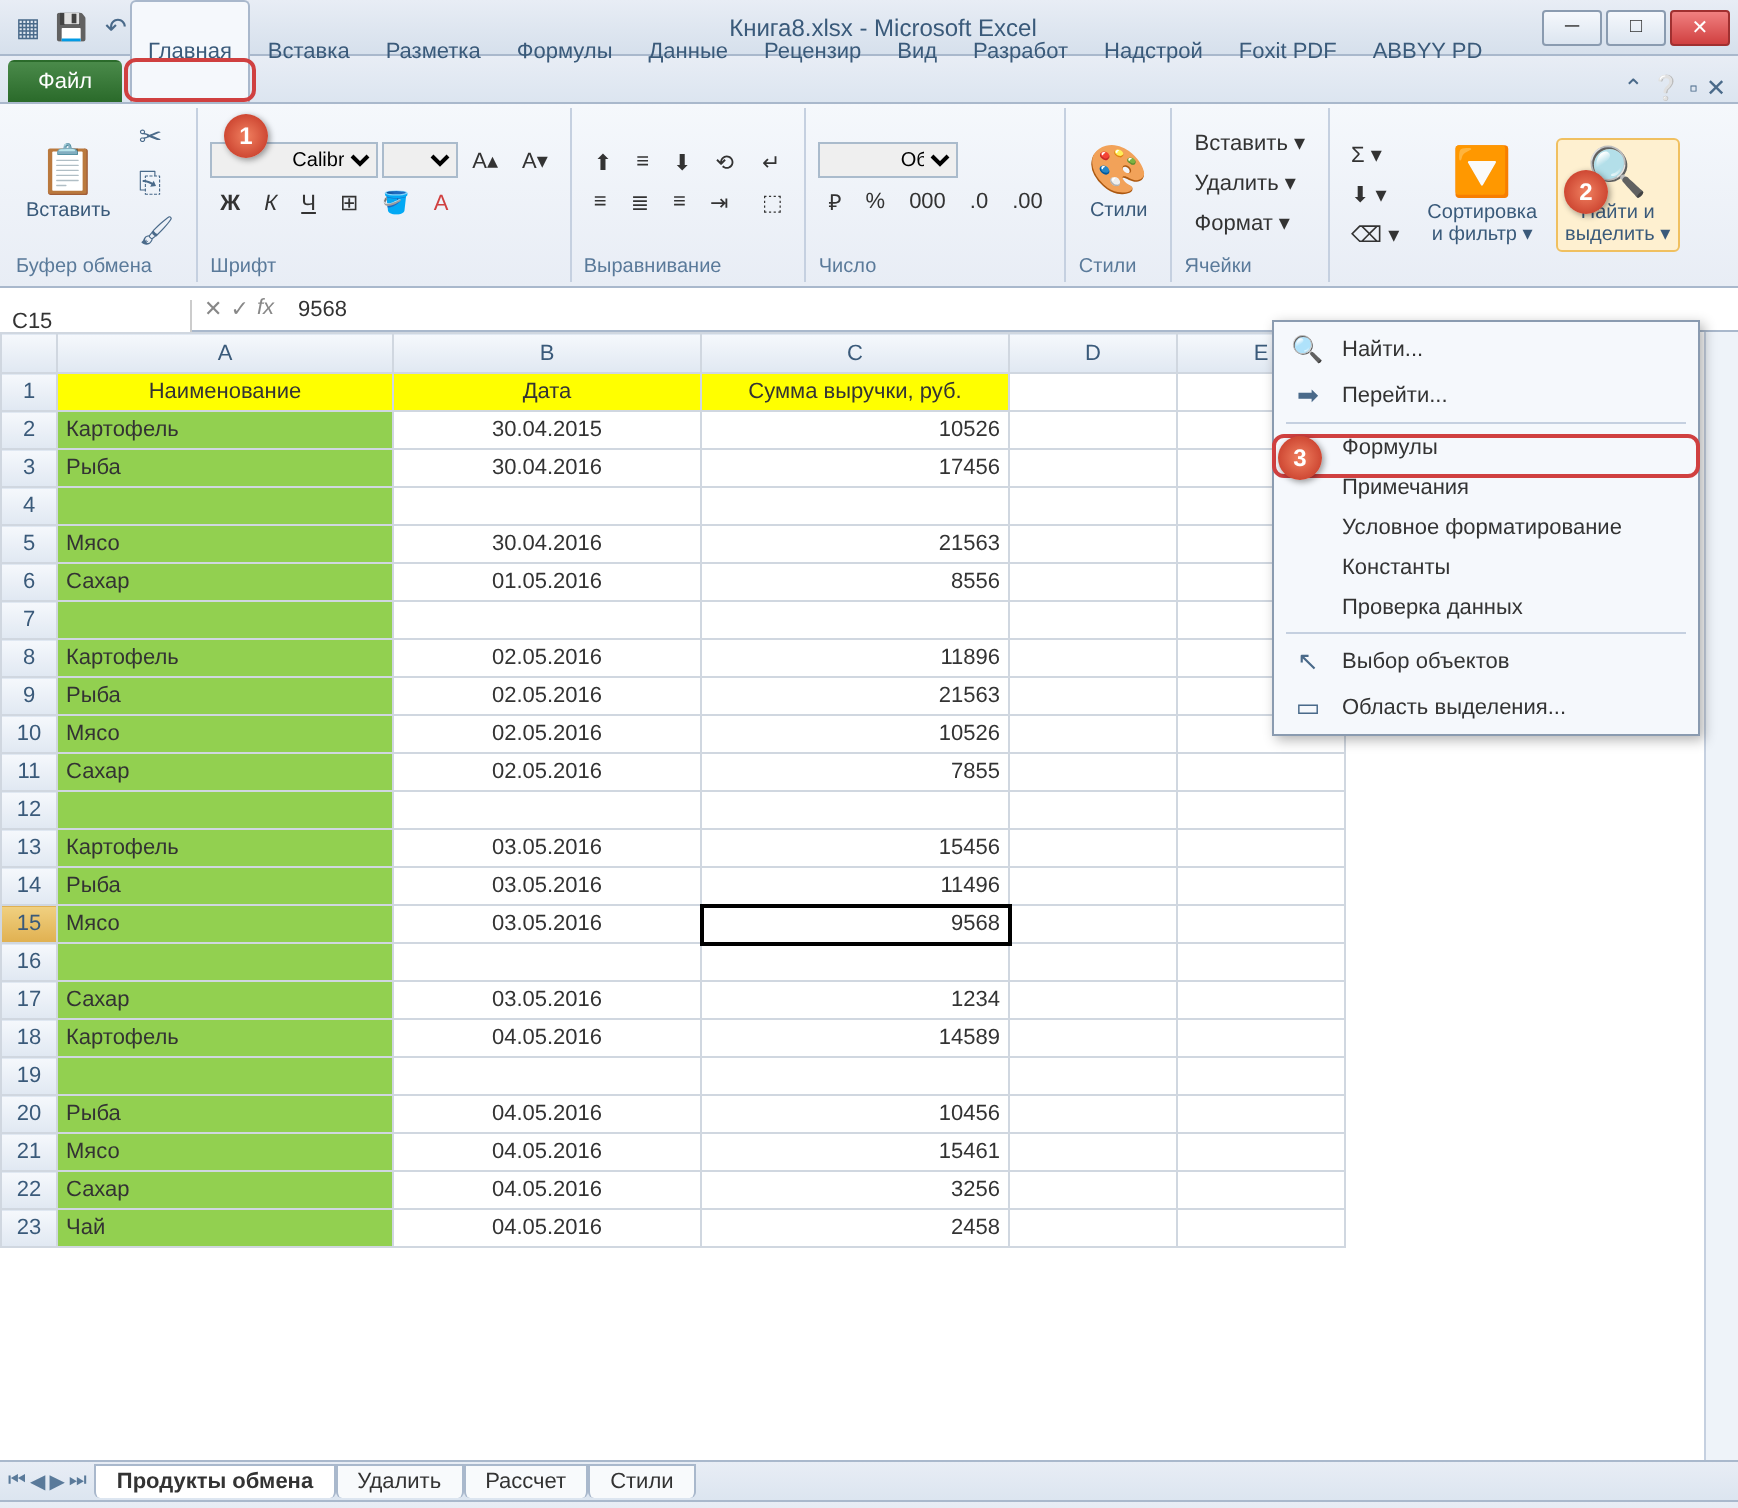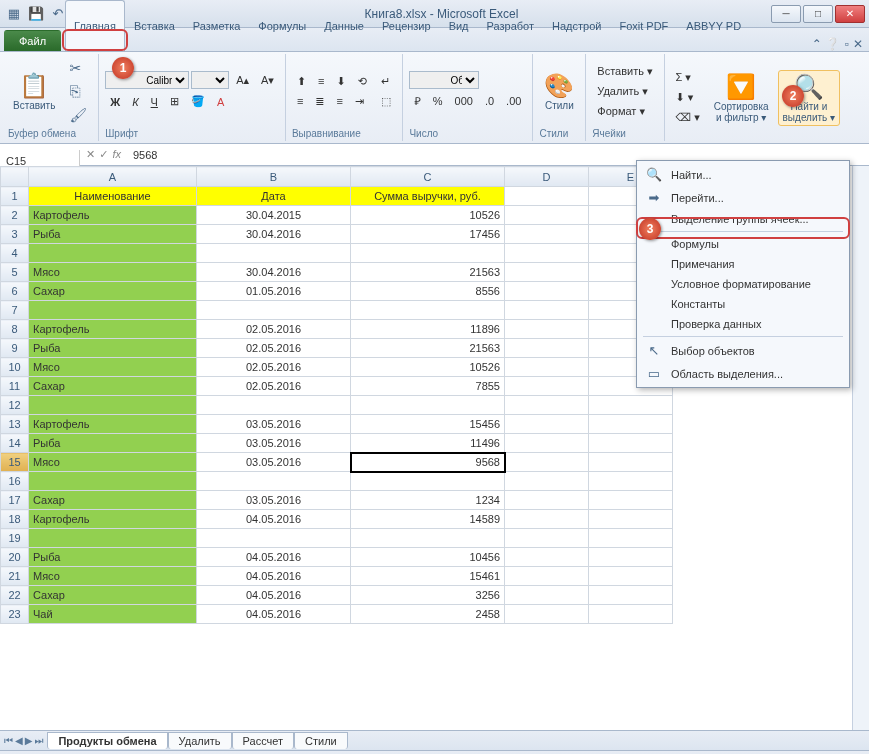--- a/index.html
+++ b/index.html
@@ -30,21 +30,21 @@
 .rbtn { display: flex; flex-direction: column; align-items: center; padding: 2px 4px; cursor: pointer; border: 1px solid transparent; }
 .rbtn-icon { font-size: 24px; color: #4a6a8a; }
 .rbtn-label { font-size: 10px; color: #3a5a7a; text-align: center; line-height: 11px; }
 .rbtn.small { flex-direction: row; font-size: 11px; gap: 2px; }
 .rbtn.small .rbtn-icon { font-size: 14px; }
 .rcol { display: flex; flex-direction: column; gap: 1px; }
 .font-select { font-size: 10px; border: 1px solid #abc; height: 18px; padding-left: 36px; }
 
 
 .formulabar { height: 22px; border-bottom: 1px solid #a9b8cc; display: flex; align-items: center; background: #fff; }
-.namebox { width: 80px; border-right: 1px solid #ccc; padding: 0 6px; font-size: 11px; height: 100%; display: flex; align-items: center; background: #fff; margin-top: 12px; }
+.namebox { width: 96px; border-right: 1px solid #ccc; padding: 0 6px; font-size: 11px; height: 100%; display: flex; align-items: center; background: #fff; margin-top: 12px; }
 .fbar-btns { display: flex; gap: 4px; padding: 0 6px; color: #888; }
 .fbar-input { flex: 1; padding: 0 6px; font-size: 11px; }
 
 
 .sheet-area { position: relative; display: flex; height: 564px; }
 .sheet { flex: 1; overflow: hidden; }
 .grid { border-collapse: collapse; table-layout: fixed; }
 .grid th, .grid td { border: 1px solid #d0d7e0; font-size: 11px; height: 19px; padding: 0 4px; overflow: hidden; white-space: nowrap; }
 .grid .colhdr { background: linear-gradient(#f5f8fc, #e0e8f2); text-align: center; font-weight: normal; color: #3a5a7a; height: 20px; }
 .grid .rowhdr { background: linear-gradient(#f5f8fc, #e0e8f2); text-align: center; font-weight: normal; color: #3a5a7a; width: 28px; }
@@ -484,24 +484,20 @@
 
 <div class="dropdown">
   <div class="dropdown-item">
       <span class="dropdown-icon">🔍</span>
       <span>Найти...</span>
     </div>
   <div class="dropdown-item">
       <span class="dropdown-icon">➡</span>
       <span>Перейти...</span>
     </div>
-  <div class="dropdown-item">
-      <span class="dropdown-icon"></span>
-      <span>Выделение группы ячеек...</span>
-    </div>
   <div class="dropdown-sep"></div>
   <div class="dropdown-item">
       <span class="dropdown-icon"></span>
       <span>Формулы</span>
     </div>
   <div class="dropdown-item">
       <span class="dropdown-icon"></span>
       <span>Примечания</span>
     </div>
   <div class="dropdown-item">

